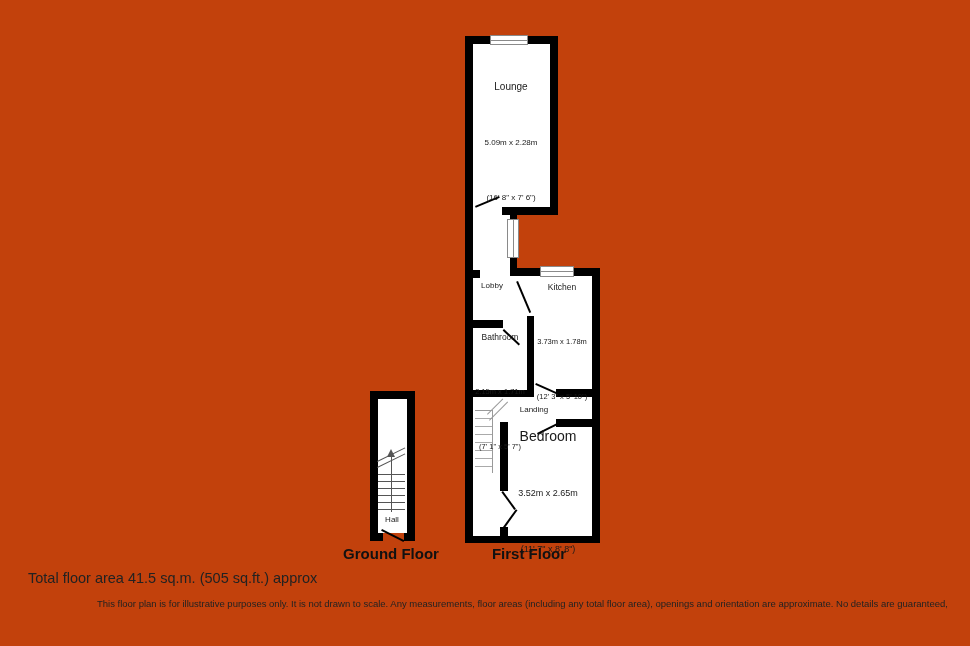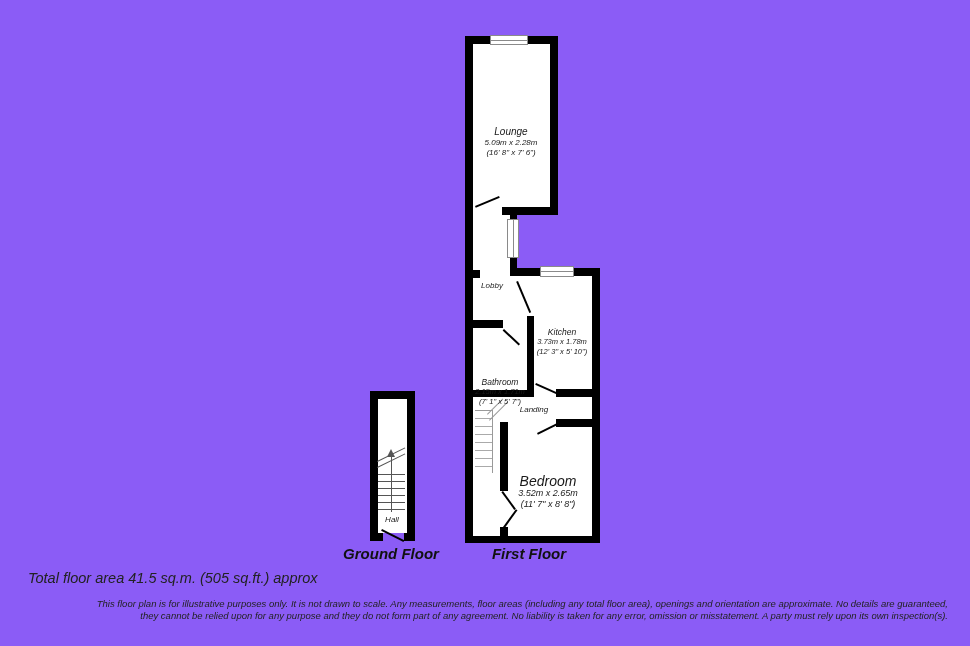--- a/index.html
+++ b/index.html
@@ -4,23 +4,22 @@
 <style>
   html,body{margin:0;padding:0;}
   body{
     font-family:"Liberation Sans", sans-serif;
     background:#fcfcfc;
     color:#1a1a1a;
   }
   #canvas{
     position:relative;
     width:970px;height:646px;
-    background:#8b5cf6;
+    background:#c2410c;
     overflow:hidden;
-    font-style:italic;
   }
   
   .room-fill{position:absolute;background:#ffffff;}
   
   .wall{position:absolute;background:#000000;}
   
   .window{position:absolute;background:#ffffff;border:1px solid #8a8a8a;box-sizing:border-box;display:flex;align-items:center;justify-content:center;}
   .window .pane-h{width:100%;height:1px;background:#8a8a8a;}
   .window .pane-v{width:1px;height:100%;background:#8a8a8a;}
   
@@ -35,21 +34,21 @@
     background:repeating-linear-gradient(to bottom, transparent 0px, transparent 6px, #555555 6px, #555555 7px);
   }
   .stair-line{position:absolute;height:0;transform-origin:0 0;}
   .stair-line.light{border-top:1px solid #9a9a9a;}
   .stair-line.dark{border-top:1px solid #555555;}
   .stair-center{position:absolute;width:1px;background:#555555;}
   .stair-arrow{position:absolute;width:0;height:0;border-left:4px solid transparent;border-right:4px solid transparent;border-bottom:8px solid #555555;}
   
   .room-label{position:absolute;transform:translate(-50%,-50%);text-align:center;white-space:nowrap;color:#1a1a1a;}
   .room-label .name{display:block;}
-  .room-label .dim{display:block;}
+  .room-label .dim{display:block;margin-top:45px;}
   .lbl-lounge .name{font-size:10px;line-height:12px;}
   .lbl-lounge .dim{font-size:8px;line-height:10px;}
   .lbl-kitchen .name,.lbl-bathroom .name{font-size:8.5px;line-height:10px;}
   .lbl-kitchen .dim,.lbl-bathroom .dim{font-size:7.5px;line-height:9.5px;}
   .lbl-bedroom .name{font-size:14px;line-height:13px;}
   .lbl-bedroom .dim{font-size:9px;line-height:10.5px;}
   .lbl-small{font-size:8px;}
   .floor-label{position:absolute;transform:translateX(-50%);font-weight:bold;font-size:15px;color:#111;white-space:nowrap;}
   .total-area{position:absolute;left:28px;top:570px;font-size:14.5px;color:#222;}
   .disclaimer{position:absolute;left:0;top:598px;width:948px;text-align:right;font-size:9.5px;line-height:12px;color:#222;}
@@ -155,16 +154,15 @@
     <span class="name">Hall</span>
   </div>
 
   <div class="floor-label" style="left:391px;top:545px;">Ground Floor</div>
   <div class="floor-label" style="left:529px;top:545px;">First Floor</div>
 
   <div class="total-area">Total floor area 41.5 sq.m. (505 sq.ft.) approx</div>
 
   <div class="disclaimer">
     <div>This floor plan is for illustrative purposes only. It is not drawn to scale. Any measurements, floor areas (including any total floor area), openings and orientation are approximate. No details are guaranteed,</div>
-    <div>they cannot be relied upon for any purpose and they do not form part of any agreement. No liability is taken for any error, omission or misstatement. A party must rely upon its own inspection(s).</div>
   </div>
 
 </div>
 
 </body></html>

